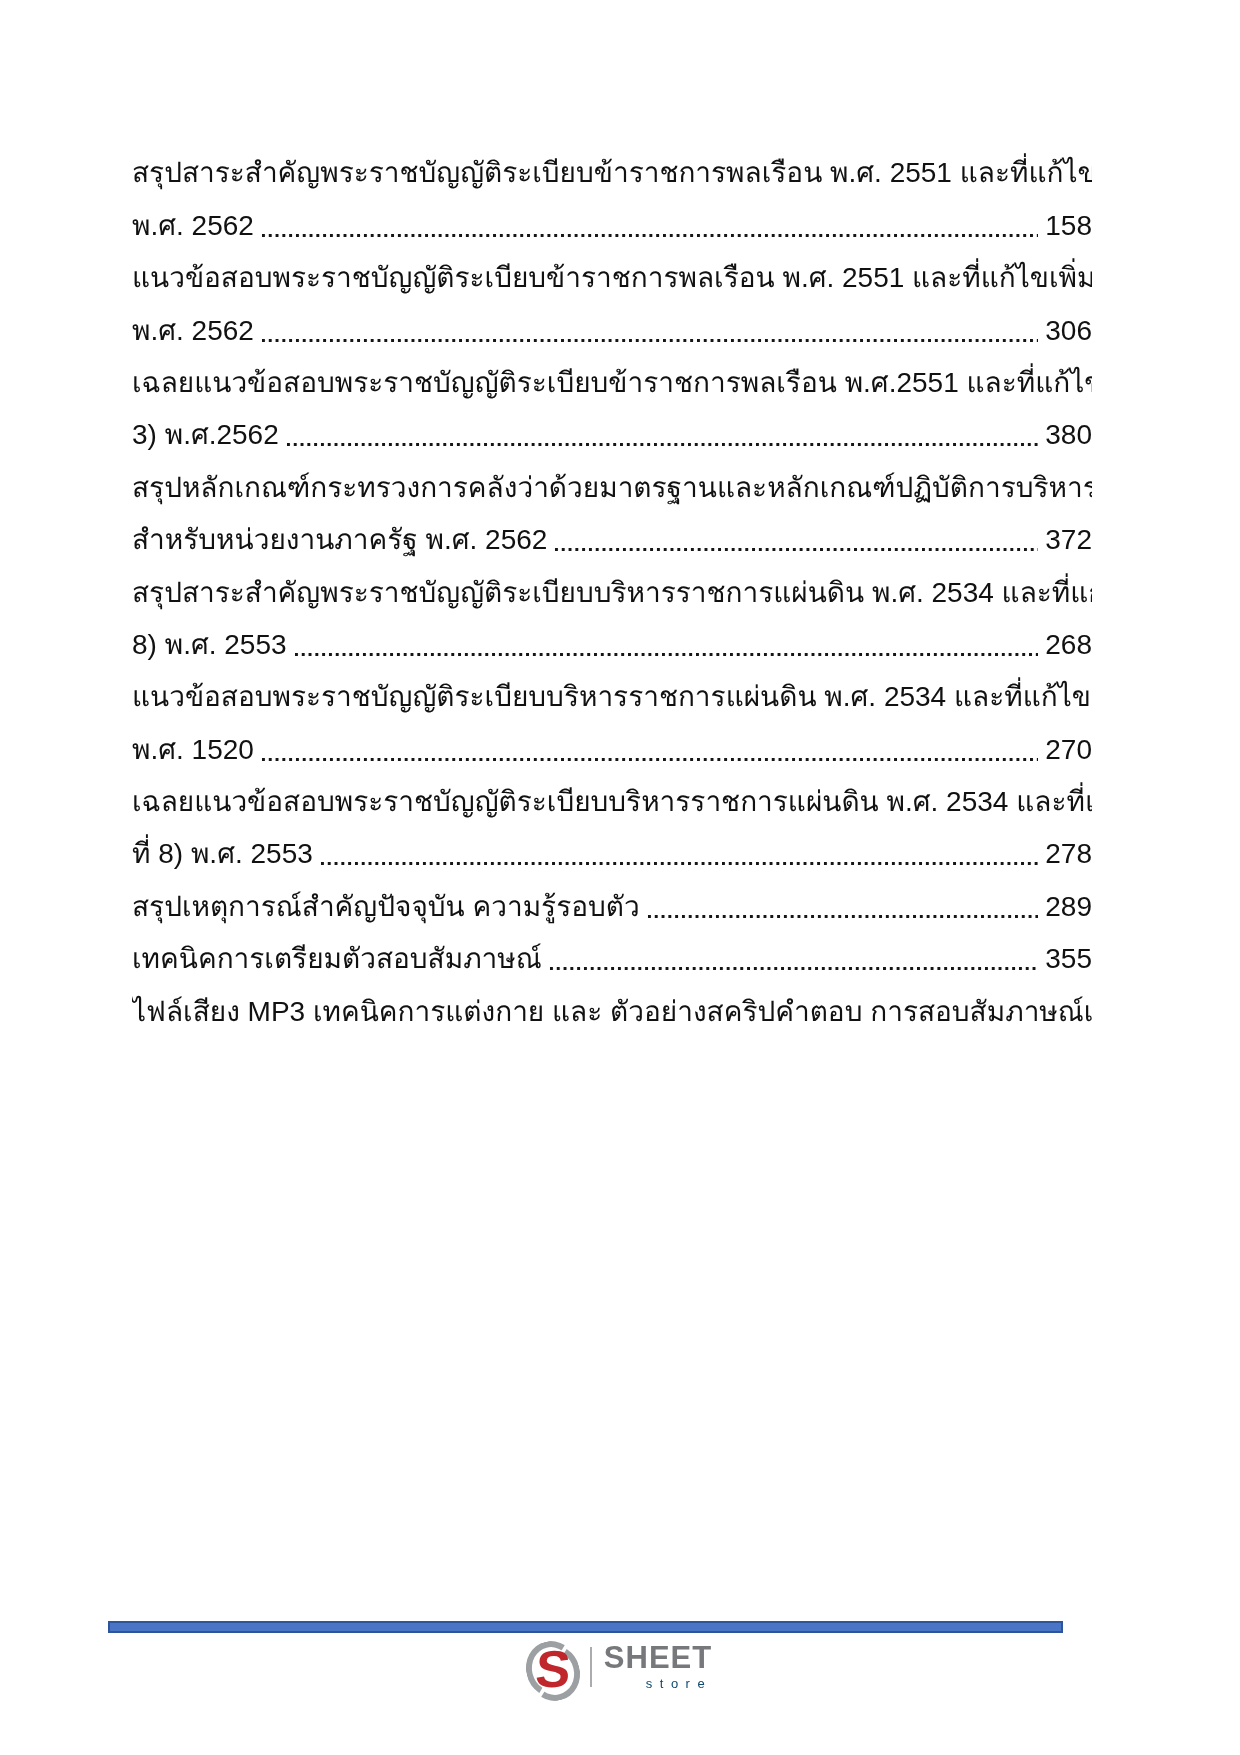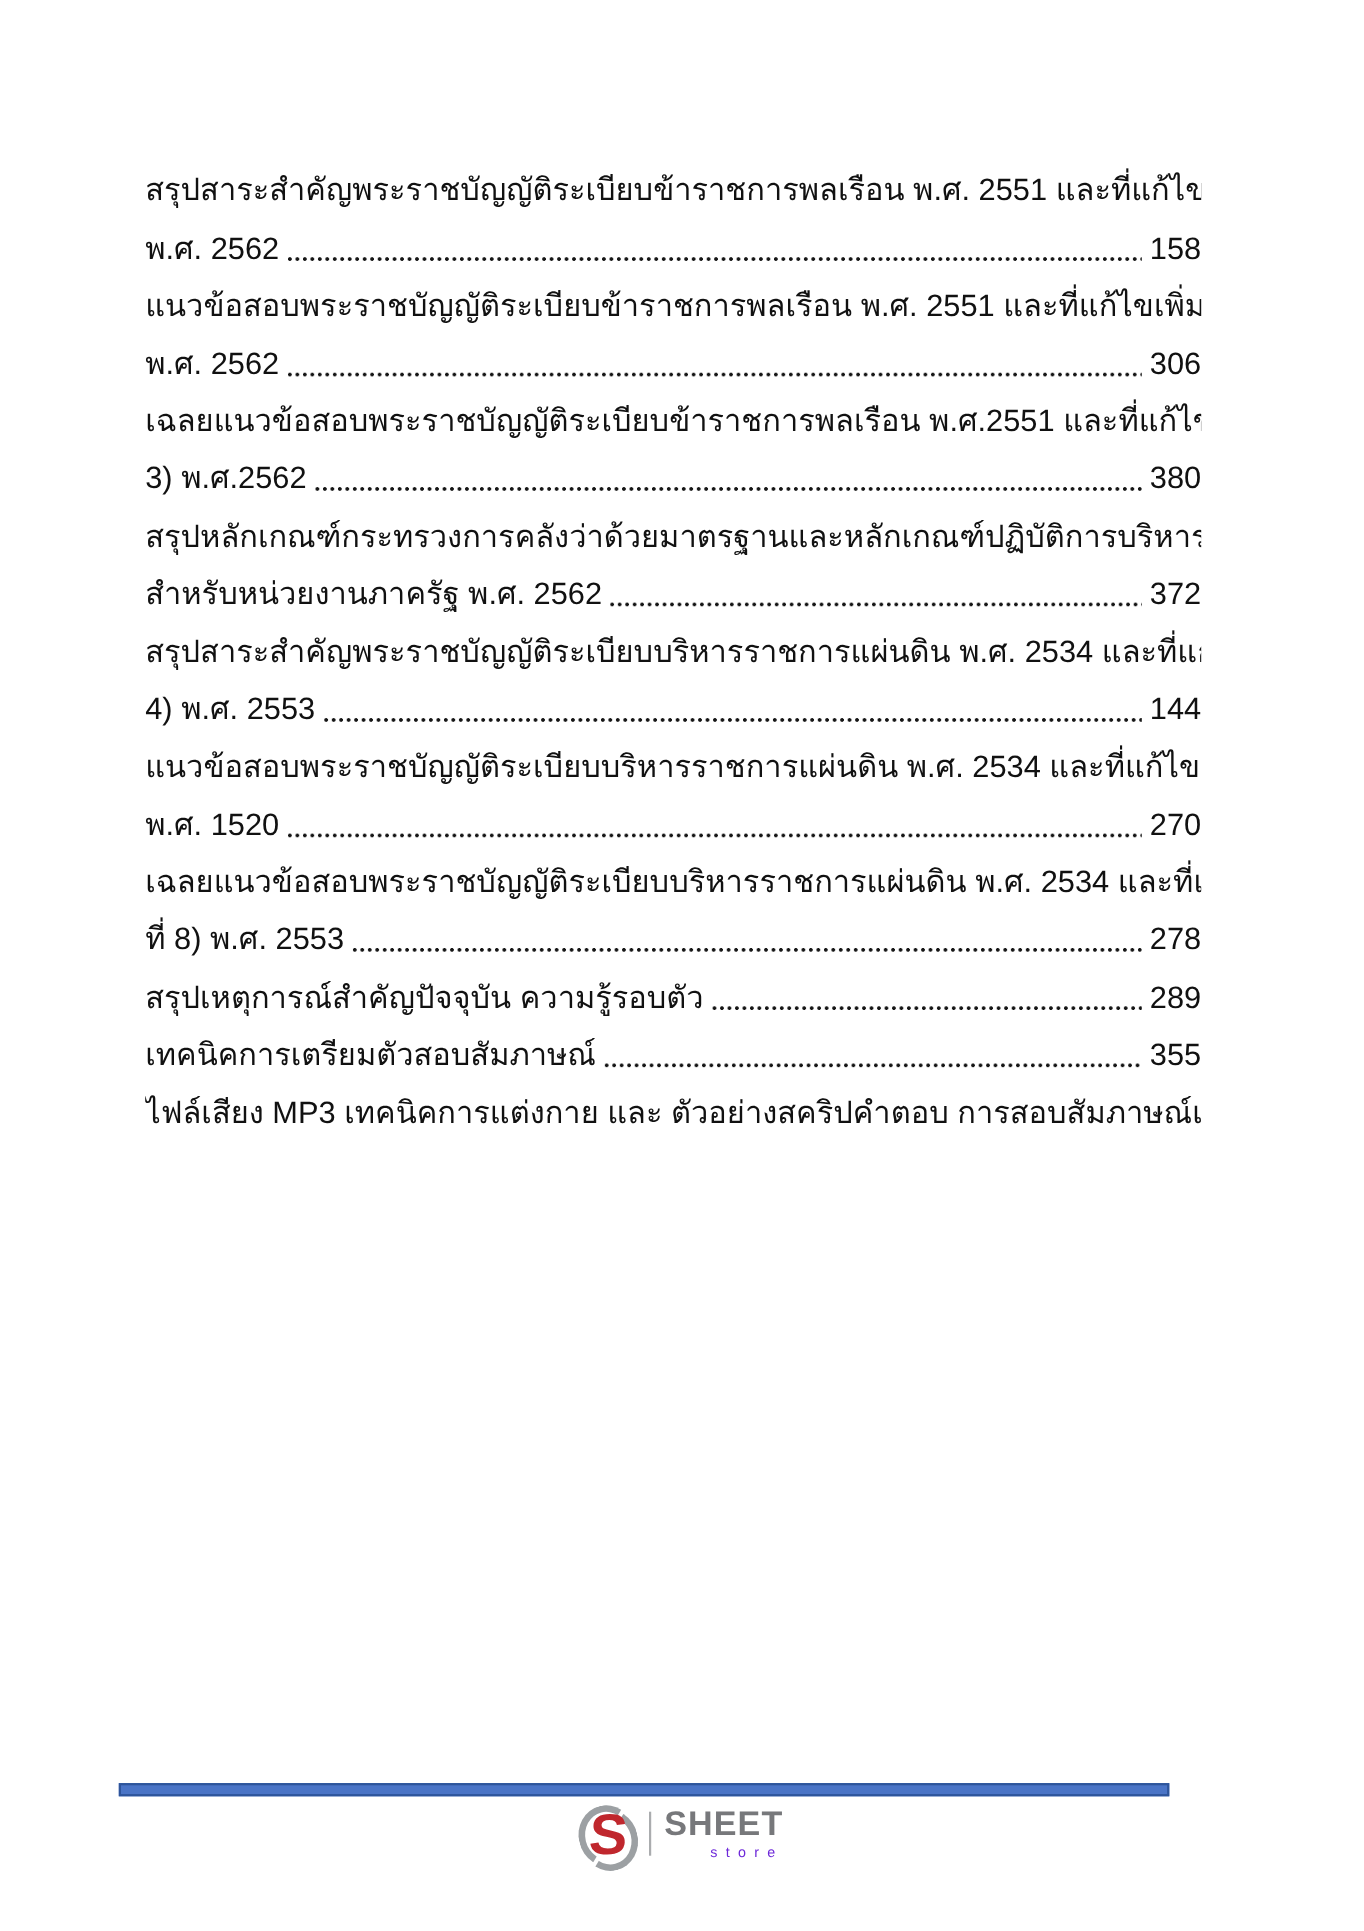--- a/index.html
+++ b/index.html
@@ -45,21 +45,21 @@
     border-radius:50%; transform:rotate(-14deg);
   }
   .s-glyph {
     position:absolute; left:50%; top:50%;
     transform:translate(-50%,-54%) skewX(-4deg);
     font-size:52px; font-weight:800; color:#c0272d;
   }
   .logo-divider { width:2px; height:40px; background:#aaacae; margin-top:4px; flex:0 0 auto; }
   .logo-text { display:flex; flex-direction:column;text-align:right; }
   .brand { font-size:31px; font-weight:bold; color:#77787b; letter-spacing:1px; line-height:30px; }
-  .sub { font-size:13px; color:#6d28d9; letter-spacing:7.5px; margin-top:3px; padding-left:2px; }
+  .sub { font-size:13px; color:#0c4a6e; letter-spacing:7.5px; margin-top:3px; padding-left:2px; }
 </style>
 </head>
 <body>
 
 <div class="page">
 
   <main class="toc">
 
     <section class="entry">
       <div class="line">
@@ -103,23 +103,23 @@
         <span class="leader"></span>
         <span class="pg">372</span>
       </div>
     </section>
 
     <section class="entry">
       <div class="line">
         <span class="t">สรุปสาระสำคัญพระราชบัญญัติระเบียบบริหารราชการแผ่นดิน พ.ศ. 2534 และที่แก้ไขเพิ่มเติม (ฉบับที่</span>
       </div>
       <div class="line">
-        <span class="t">4) พ.ศ. 2553</span>
+        <span class="t">8) พ.ศ. 2553</span>
         <span class="leader"></span>
-        <span class="pg">144</span>
+        <span class="pg">268</span>
       </div>
     </section>
 
     <section class="entry">
       <div class="line">
         <span class="t">แนวข้อสอบพระราชบัญญัติระเบียบบริหารราชการแผ่นดิน พ.ศ. 2534 และที่แก้ไขเพิ่มเติมถึง (ฉบับที่ 8)</span>
       </div>
       <div class="line">
         <span class="t">พ.ศ. 1520</span>
         <span class="leader"></span>

